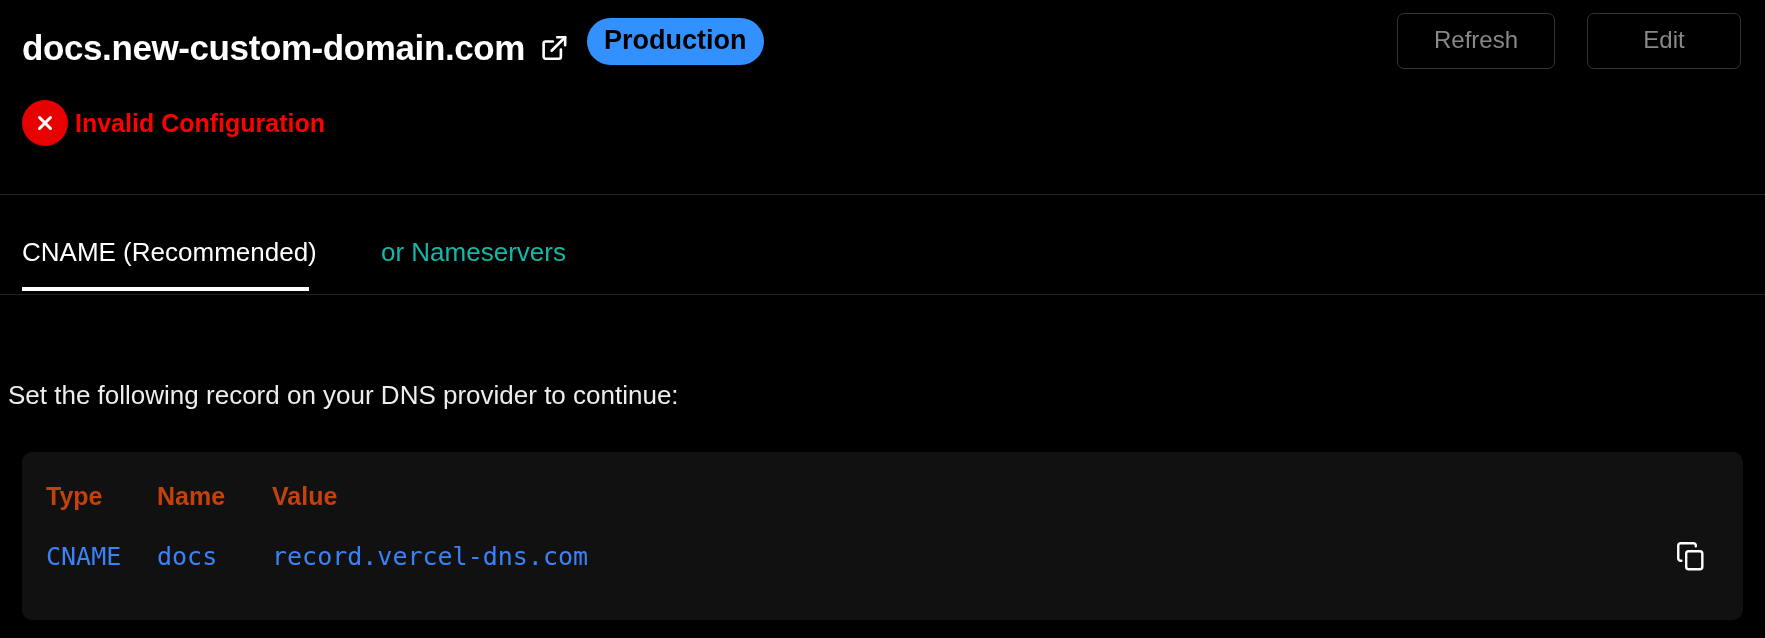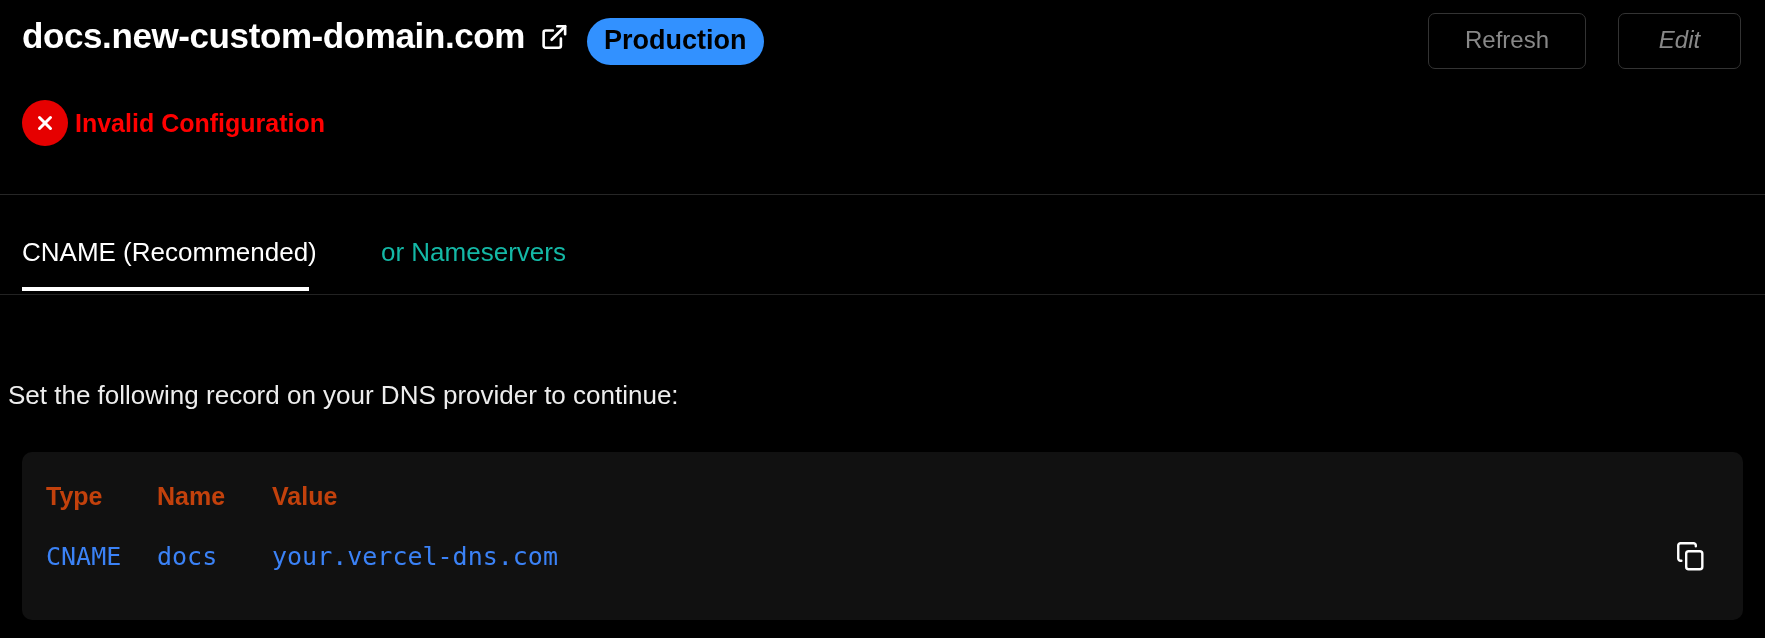--- a/index.html
+++ b/index.html
@@ -31,21 +31,21 @@
     left: 0;
     width: 1765px;
     height: 82px;
     display: flex;
     align-items: center;
     padding: 0 24px 0 22px;
   }
 
   .title-group {
     display: flex;
-    align-items: flex-start;
+    align-items: flex-end;
     gap: 0;
     flex: 1 1 auto;
     min-width: 0;
   }
 
   .domain-title {
     font-size: 35px;
     font-weight: bold;
     line-height: 1;
     color: #ffffff;
@@ -89,21 +89,21 @@
     border-radius: 7px;
     color: #888888;
     font-family: "Liberation Sans", sans-serif;
     font-size: 24px;
     line-height: 1;
     padding: 14px 0 16px;
     cursor: pointer;
     text-align: center;
   }
   .btn-refresh { width: 158px; }
-  .btn-edit { width: 123px; font-style: italic; }
+  .btn-edit { width: 154px; }
 
   
   .status-row {
     position: absolute;
     top: 100px;
     left: 22px;
     display: flex;
     align-items: center;
     gap: 7px;
   }
@@ -312,21 +312,21 @@
           <th class="col-type">Type</th>
           <th class="col-name">Name</th>
           <th class="col-value">Value</th>
           <th class="col-action"></th>
         </tr>
       </thead>
       <tbody>
         <tr>
           <td class="col-type">CNAME</td>
           <td class="col-name">docs</td>
-          <td class="col-value">your.vercel-dns.com</td>
+          <td class="col-value">record.vercel-dns.com</td>
           <td class="col-action copy-cell">
             <span class="copy-btn">
               <svg width="34" height="34" viewBox="0 0 24 24" fill="none" stroke="#ffffff" stroke-width="1.7" stroke-linecap="round" stroke-linejoin="round">
                 <rect x="8.6" y="8.6" width="11.4" height="12.8" rx="1.8"></rect>
                 <path d="M5.2 15.4H4.6A1.6 1.6 0 0 1 3 13.8V4.6A1.6 1.6 0 0 1 4.6 3h9.2a1.6 1.6 0 0 1 1.6 1.6v0.6"></path>
               </svg>
             </span>
           </td>
         </tr>
       </tbody>

